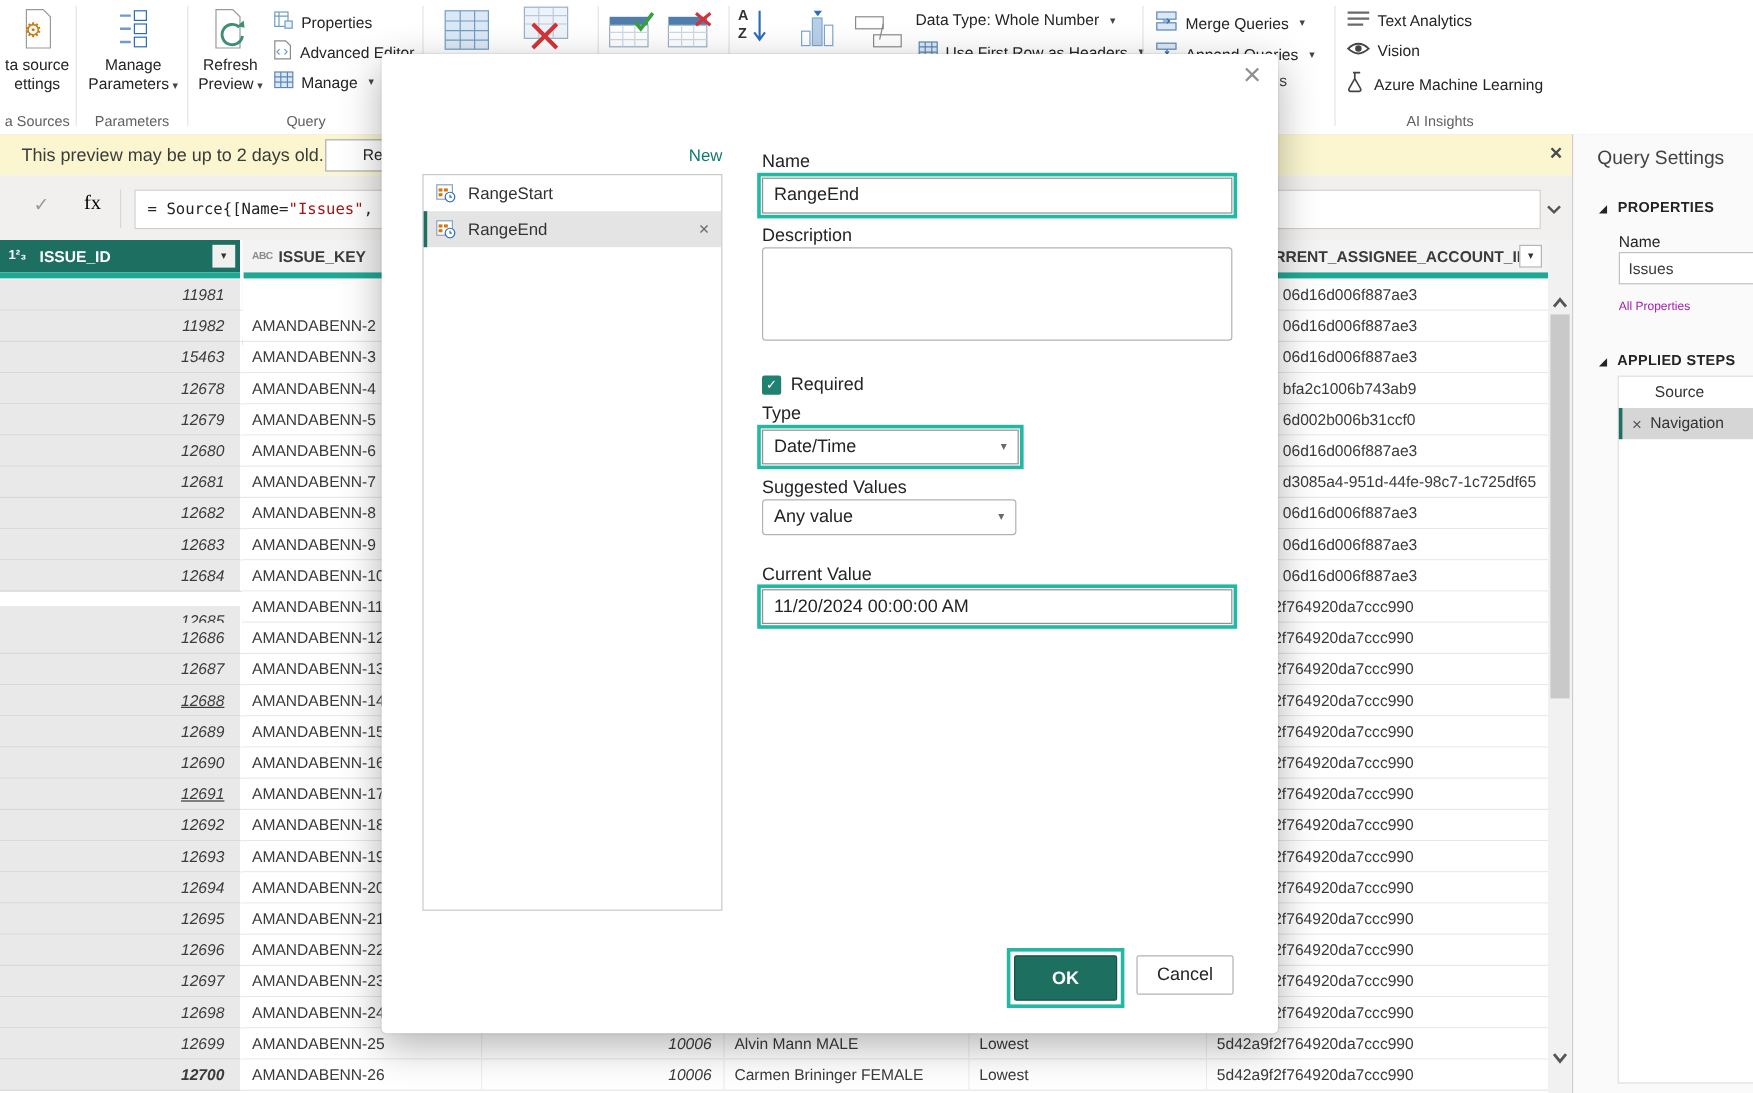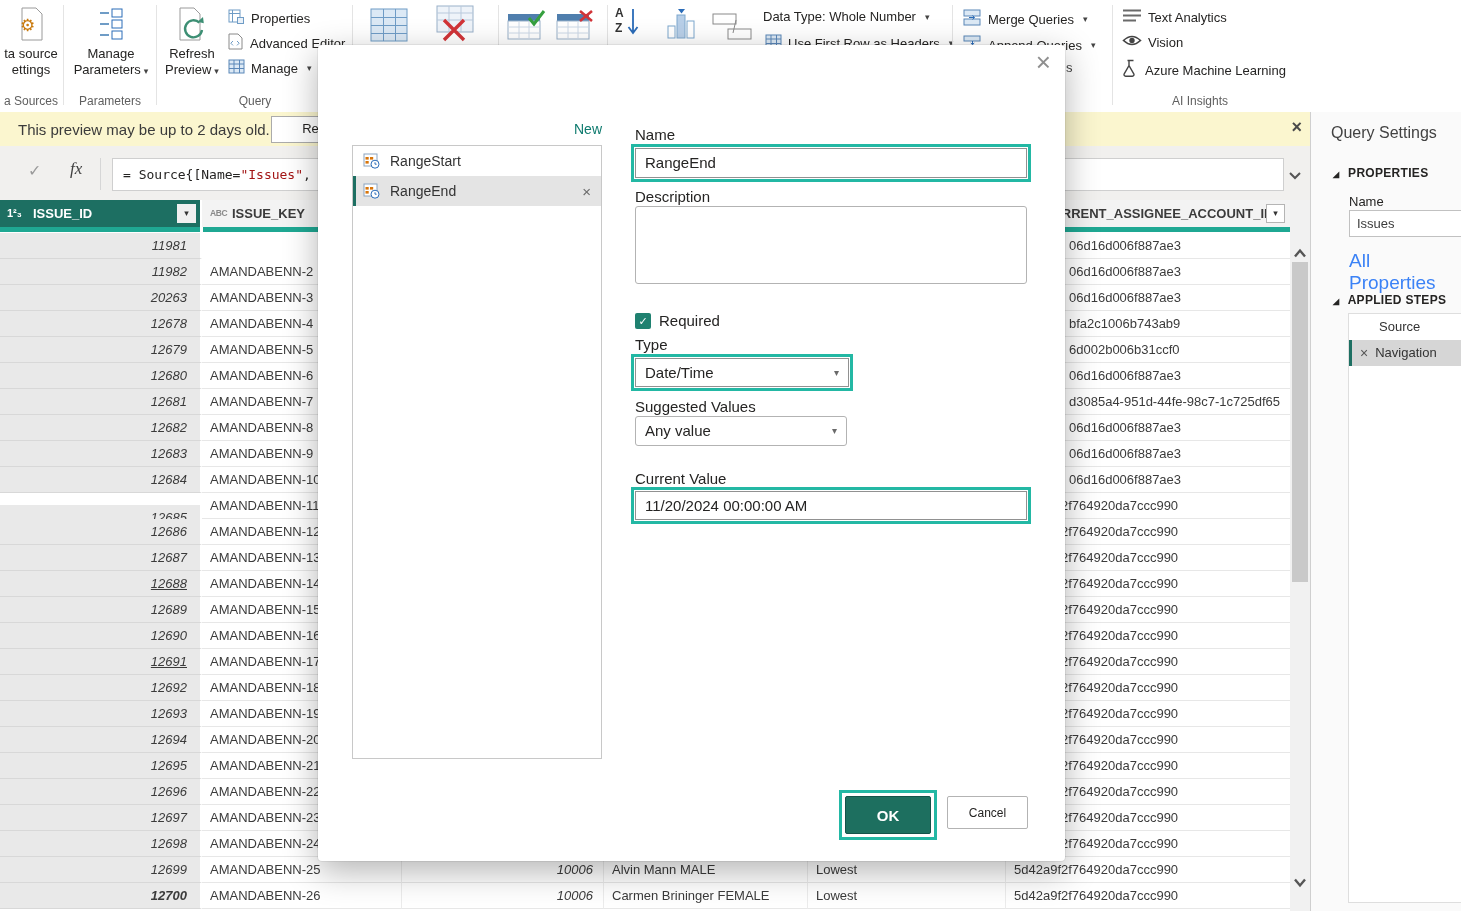--- a/index.html
+++ b/index.html
@@ -15,21 +15,21 @@
   .chev{font-size:9px;color:#444;margin-left:3px}
   .iconbox{position:relative;display:inline-block}
   
   #banner{position:absolute;left:0;top:112px;width:1310px;height:34px;background:#fbf6cf;display:flex;align-items:center}
   #banner .msg{margin-left:18px;font-size:15px;color:#3b3b3b}
   #banner-refresh{position:absolute;left:271px;top:4px;width:106px;height:25px;background:#fff;border:1px solid #ababab;font-size:13px;text-align:center;line-height:23px}
   #banner-close{position:absolute;right:8px;top:5px;font-size:18px;font-weight:bold;color:#4a4a4a}
   
   #fstrip{position:absolute;left:0;top:146px;width:1310px;height:54px;background:#f1f0ee}
   #fcheck{position:absolute;left:28px;top:15px;font-size:16px;color:#9a9a9a}
-  #ffx{position:absolute;left:70px;top:13px;font-family:"Liberation Serif",serif;font-style:italic;font-size:17px;color:#404040}
+  #ffx{position:absolute;left:70px;top:13px;font-family:"Liberation Serif",serif;font-size:17px;color:#000000}
   #fdiv1{position:absolute;left:100px;top:12px;width:1px;height:32px;background:#d6d6d6}
   #finput{position:absolute;left:112px;top:12px;width:1172px;height:33px;background:#fff;border:1px solid #cfcfcf;box-sizing:border-box;
           font-family:"DejaVu Sans Mono",monospace;font-size:13px;line-height:31px;padding-left:10px;white-space:nowrap;overflow:hidden}
   #finput .str{color:#a31515}
   #fchev{position:absolute;left:1288px;top:20px}
   
   .hcell{position:absolute;top:200px;height:27px;background:#f3f3f3;box-sizing:border-box;font-size:13px;font-weight:bold;
          color:#3b3b3b;line-height:27px;white-space:nowrap;overflow:hidden}
   #h-id{background:#1d6f62;color:#fff}
   .qseg{position:absolute;top:227px;height:5px;background:#1fa893}
@@ -63,30 +63,30 @@
            font-size:15px;line-height:28px;padding:0 9px;color:#252423}
   .ddchev{position:absolute;right:9px;top:0;color:#6a6a6a;font-size:10px}
   #desc-box{position:absolute;left:317px;top:161px;width:392px;height:78px;border:1px solid #b3b3b3;border-radius:3px;background:#fff;box-sizing:border-box}
   #req-check{position:absolute;left:317px;top:268px;width:16px;height:16px;background:#1f8170;border-radius:2px;color:#fff;
              font-size:11px;text-align:center;line-height:16px}
   #req-label{position:absolute;left:341px;top:267px;font-size:15px}
   #ok-wrap{position:absolute;left:521px;top:745px;width:98px;height:50px;border:3px solid #23b8a4;box-sizing:border-box}
   #ok-btn{position:absolute;left:3px;top:3px;right:3px;bottom:3px;background:#1d6f5f;border:1px solid #14534a;border-radius:2px;
           color:#fff;font-size:15px;font-weight:bold;display:flex;align-items:center;justify-content:center}
   #cancel-btn{position:absolute;left:629px;top:751px;width:81px;height:33px;background:#fff;border:1px solid #b3b3b3;border-radius:2px;
-          box-sizing:border-box;font-size:12px;display:flex;align-items:center;justify-content:center;color:#252423}
+          box-sizing:border-box;font-size:15px;display:flex;align-items:center;justify-content:center;color:#252423}
   
   #qpanel{position:absolute;left:1310px;top:112px;width:151px;height:799px;background:#fafafa;border-left:1px solid #cfcfcf;box-sizing:border-box}
   #qp-title{position:absolute;left:20px;top:12px;font-size:16px;color:#424242}
   .qp-sec{position:absolute;left:22px;font-size:12px;font-weight:bold;letter-spacing:.3px;color:#252423}
   .expander{font-size:8px;margin-right:5px;color:#252423}
   #qp-name-label{position:absolute;left:38px;top:82px;font-size:13px}
   #qp-name-input{position:absolute;left:38px;top:98px;width:120px;height:27px;border:1px solid #c1c1c1;background:#fff;box-sizing:border-box;
                  font-size:13px;line-height:25px;padding-left:7px;color:#3b3b3b}
-  #qp-allprops{position:absolute;left:38px;top:138px;font-size:19px;color:#3b82f6}
+  #qp-allprops{position:absolute;left:38px;top:138px;font-size:10px;color:#a21caf}
   #steps-box{position:absolute;left:37px;top:201px;width:116px;height:590px;background:#fff;border:1px solid #dedede;box-sizing:border-box}
   .step{height:26px;line-height:26px;font-size:13px;color:#333;padding-left:30px;display:flex;align-items:center;box-sizing:border-box}
   .step .step-lbl{white-space:nowrap}
   .step.sel{background:#d6d6d6;border-left:3px solid #1d6f62;padding-left:8px;gap:7px}
   .sdel{color:#555;font-size:14px}
 </style>
 </head>
 <body>
 
 <div id="app">
@@ -330,21 +330,21 @@
       </div>
       <div class="trow" style="top: 259px;">
         <div class="cell c-id" style="left: 0px; width: 202px;">11982</div>
         <div class="cell c-key" style="left: 202px; width: 200px;">AMANDABENN-2</div>
         <div class="cell c-num" style="left: 402px; width: 202px;"></div>
         <div class="cell c-name" style="left: 604px; width: 204px;"></div>
         <div class="cell c-pri" style="left: 808px; width: 198px;"></div>
         <div class="cell c-acc clip" style="left: 1006px; width: 284px;">06d16d006f887ae3</div>
       </div>
       <div class="trow" style="top: 285px;">
-        <div class="cell c-id" style="left: 0px; width: 202px;">20263</div>
+        <div class="cell c-id" style="left: 0px; width: 202px;">15463</div>
         <div class="cell c-key" style="left: 202px; width: 200px;">AMANDABENN-3</div>
         <div class="cell c-num" style="left: 402px; width: 202px;"></div>
         <div class="cell c-name" style="left: 604px; width: 204px;"></div>
         <div class="cell c-pri" style="left: 808px; width: 198px;"></div>
         <div class="cell c-acc clip" style="left: 1006px; width: 284px;">06d16d006f887ae3</div>
       </div>
       <div class="trow" style="top: 311px;">
         <div class="cell c-id" style="left: 0px; width: 202px;">12678</div>
         <div class="cell c-key" style="left: 202px; width: 200px;">AMANDABENN-4</div>
         <div class="cell c-num" style="left: 402px; width: 202px;"></div>

